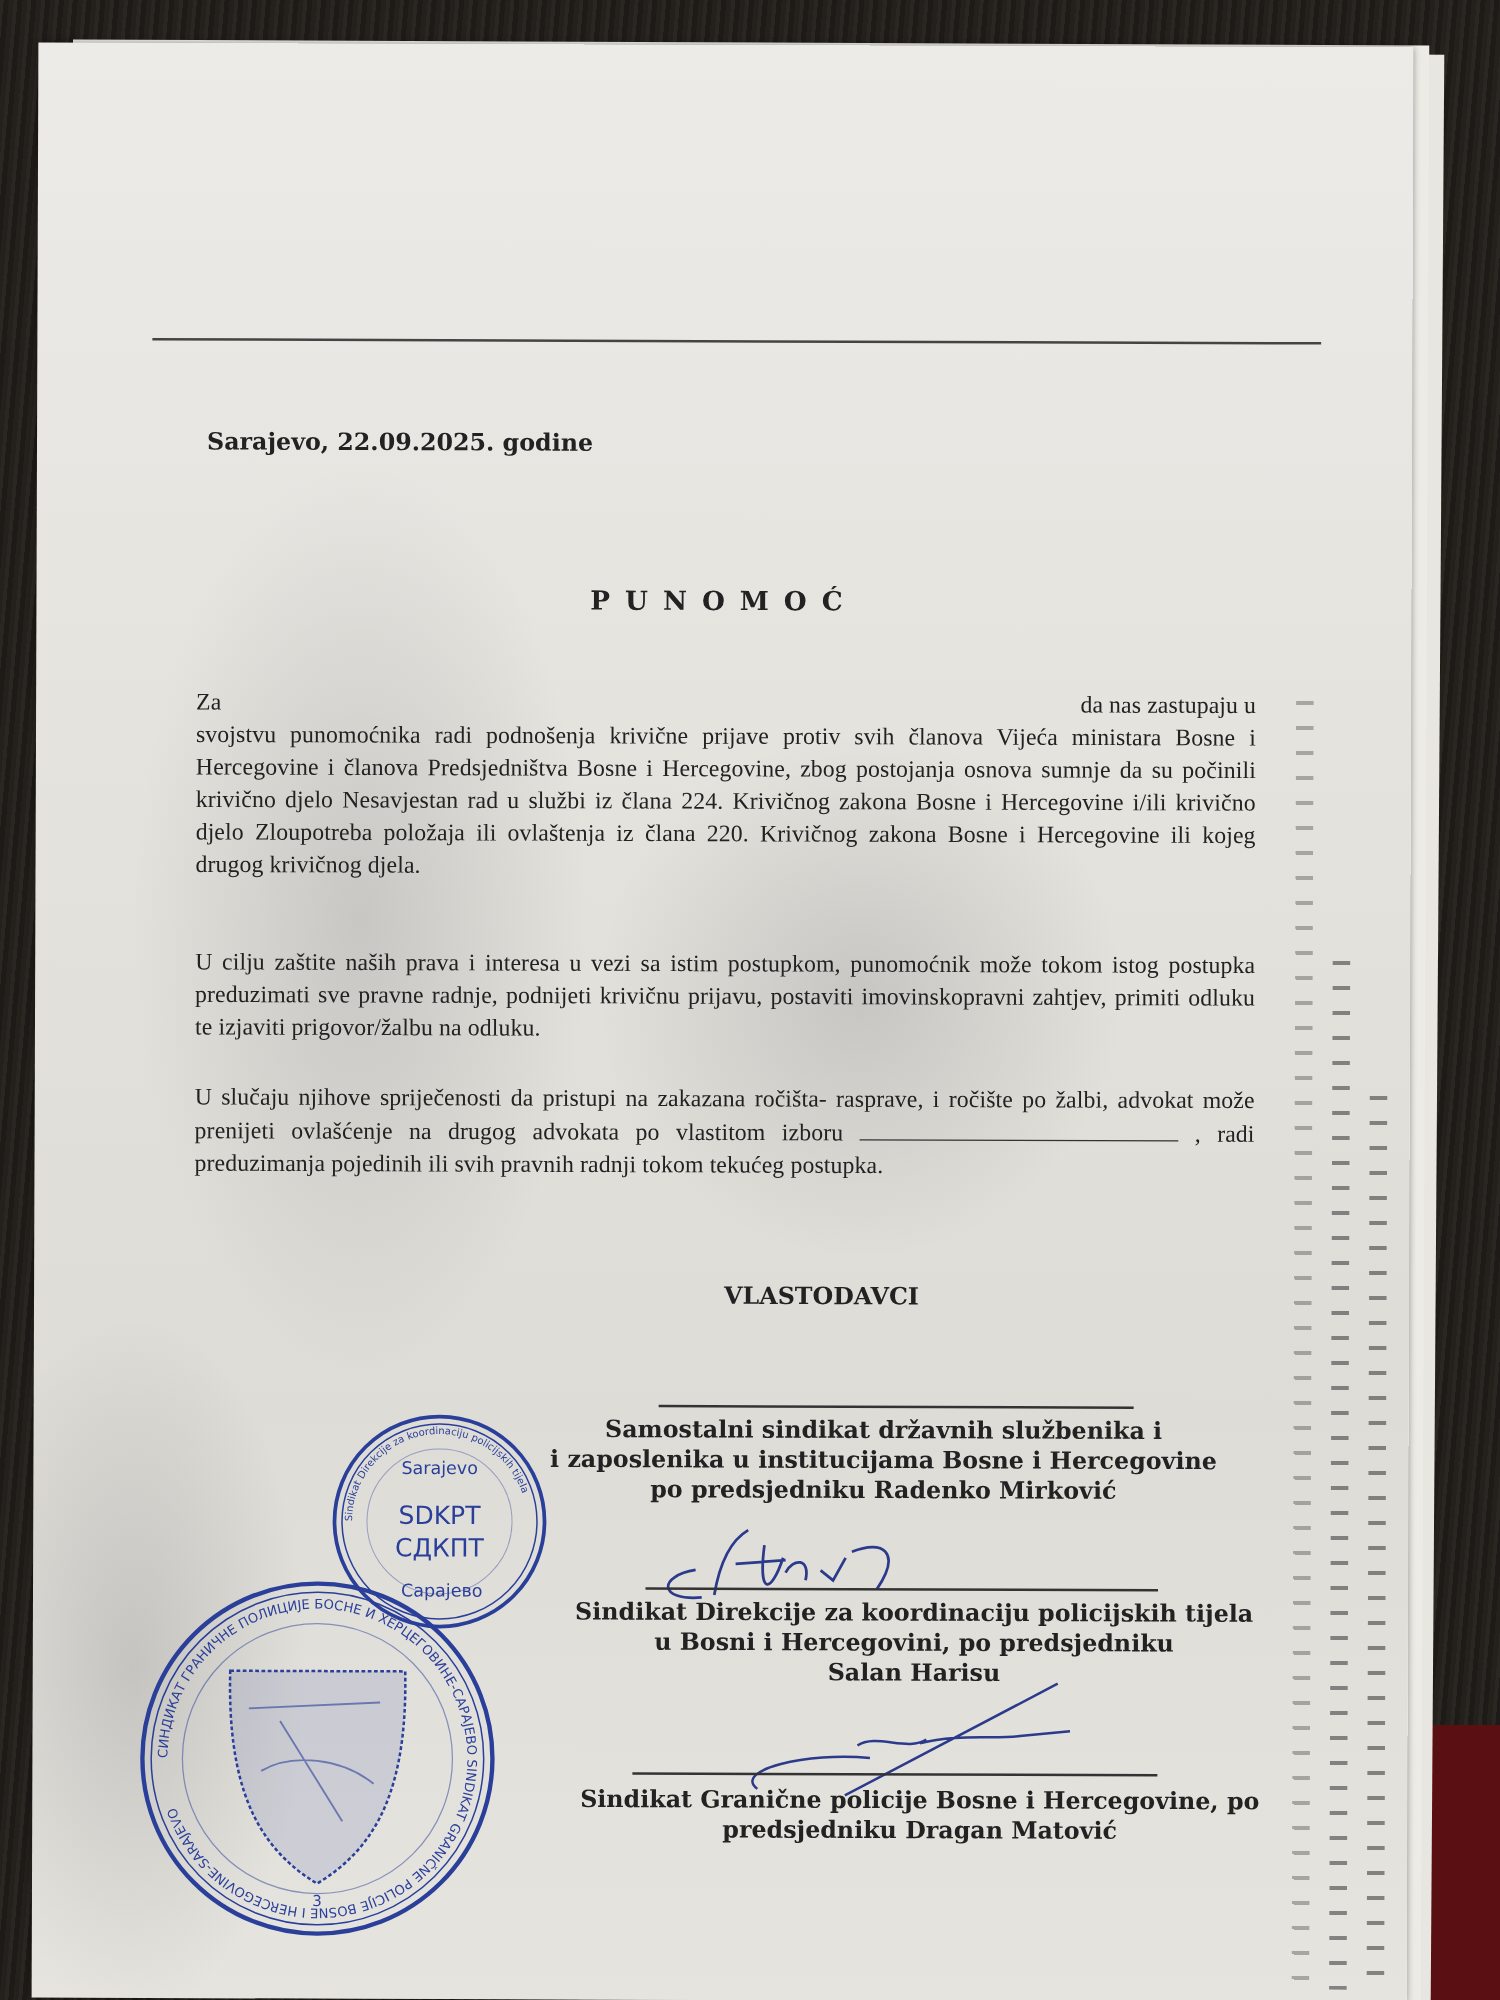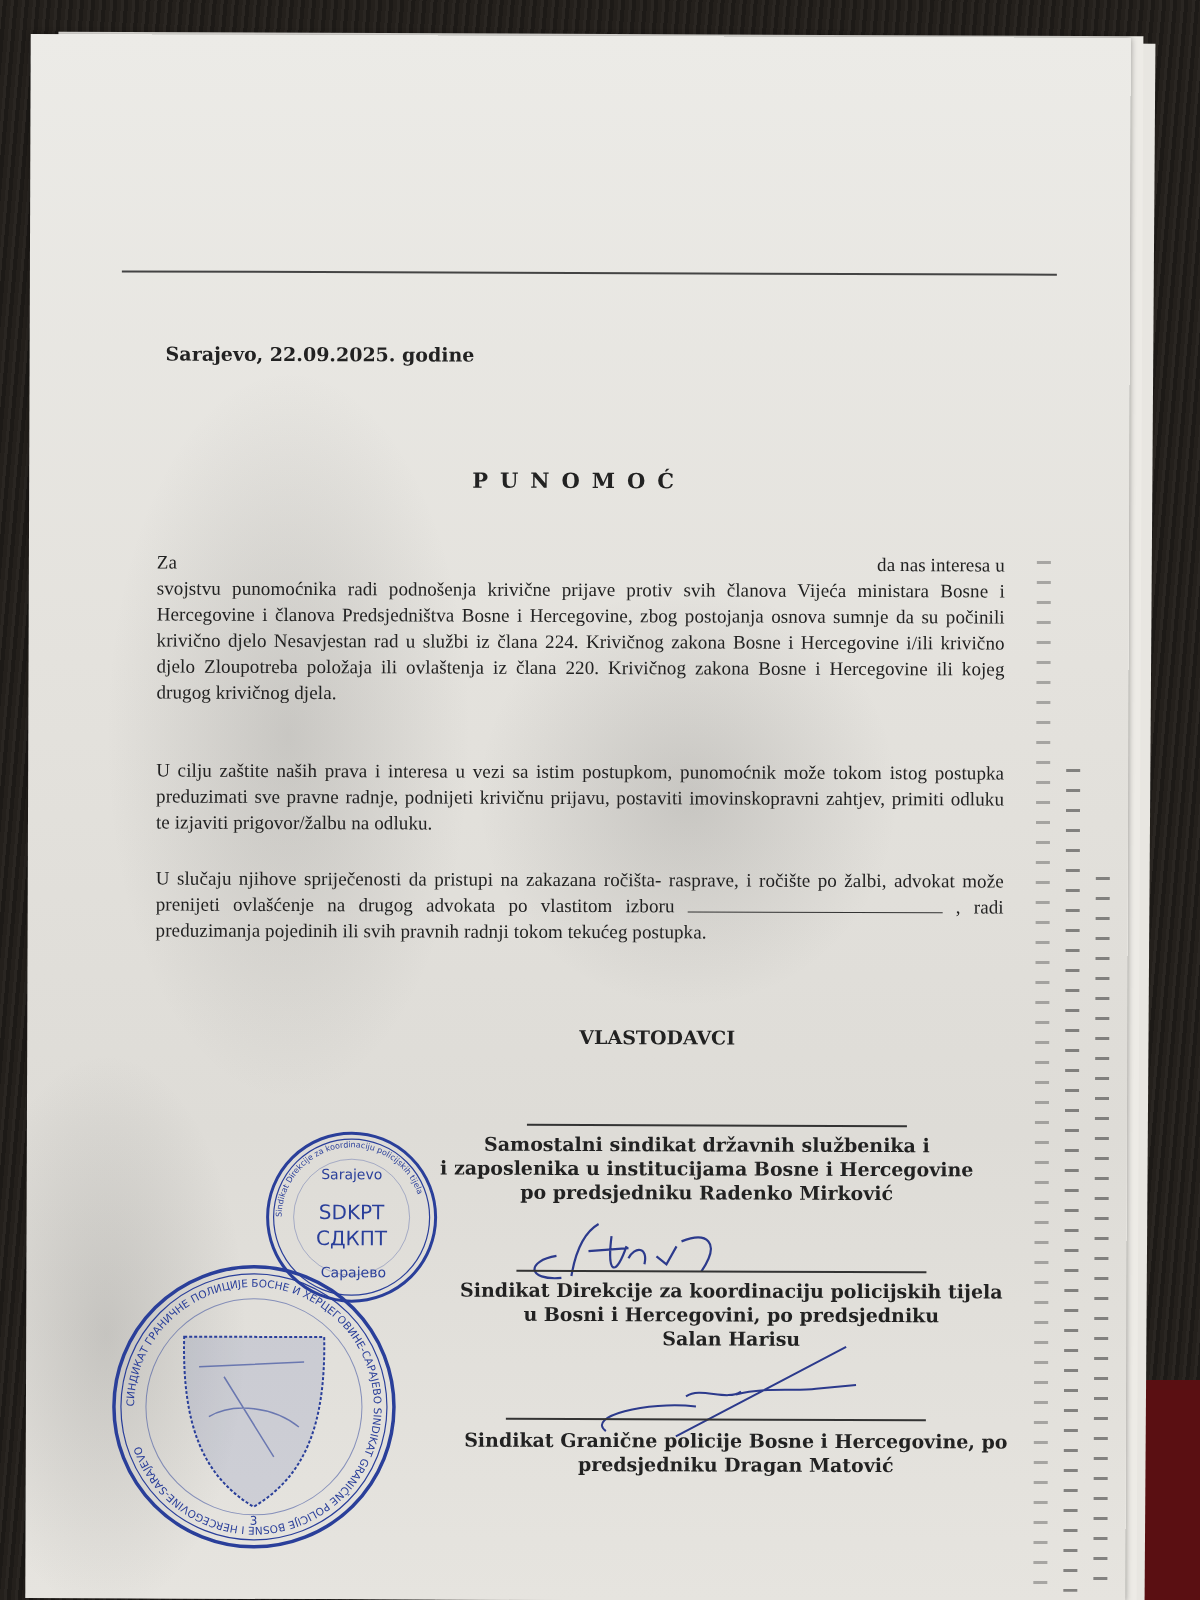--- a/index.html
+++ b/index.html
@@ -96,21 +96,21 @@
   <div class="perf p3"></div>
 
   <div class="top-rule"></div>
 
   <div class="doc-text date">Sarajevo, 22.09.2025. godine</div>
   <div class="doc-text title">PUNOMOĆ</div>
 
   <div class="doc-text para p1">
     <div style="display:flex; justify-content:space-between;">
       <span>Za</span>
-      <span>da nas interesa u</span>
+      <span>da nas zastupaju u</span>
     </div>
     <span>svojstvu punomoćnika radi podnošenja krivične prijave protiv svih članova Vijeća ministara Bosne i Hercegovine i članova Predsjedništva Bosne i Hercegovine, zbog postojanja osnova sumnje da su počinili krivično djelo Nesavjestan rad u službi iz člana 224. Krivičnog zakona Bosne i Hercegovine i/ili krivično djelo Zloupotreba položaja ili ovlaštenja iz člana 220. Krivičnog zakona Bosne i Hercegovine ili kojeg drugog krivičnog djela.</span>
   </div>
 
   <div class="doc-text para p2">U cilju zaštite naših prava i interesa u vezi sa istim postupkom, punomoćnik može tokom istog postupka preduzimati sve pravne radnje, podnijeti krivičnu prijavu, postaviti imovinskopravni zahtjev,  primiti odluku te izjaviti prigovor/žalbu na odluku.</div>
 
   <div class="doc-text para p3">
     <span>U slučaju njihove spriječenosti da pristupi na zakazana  ročišta- rasprave, i ročište po žalbi, advokat može prenijeti ovlašćenje na drugog advokata po vlastitom izboru</span>
     <span class="blank-line"></span>
     <span>, radi preduzimanja pojedinih ili svih pravnih radnji tokom tekućeg postupka.</span>

